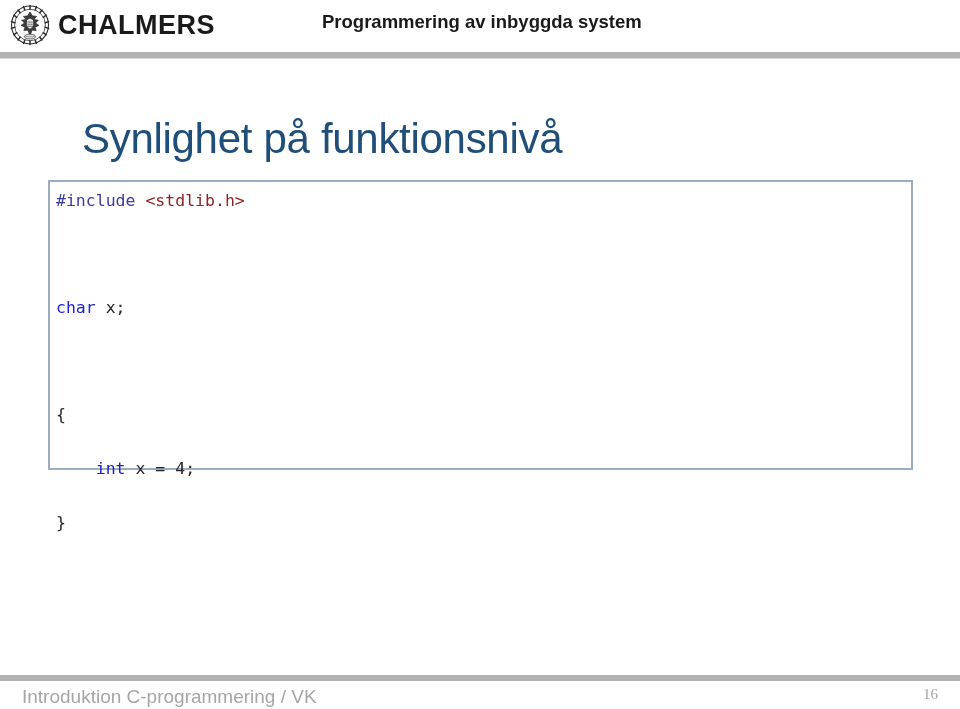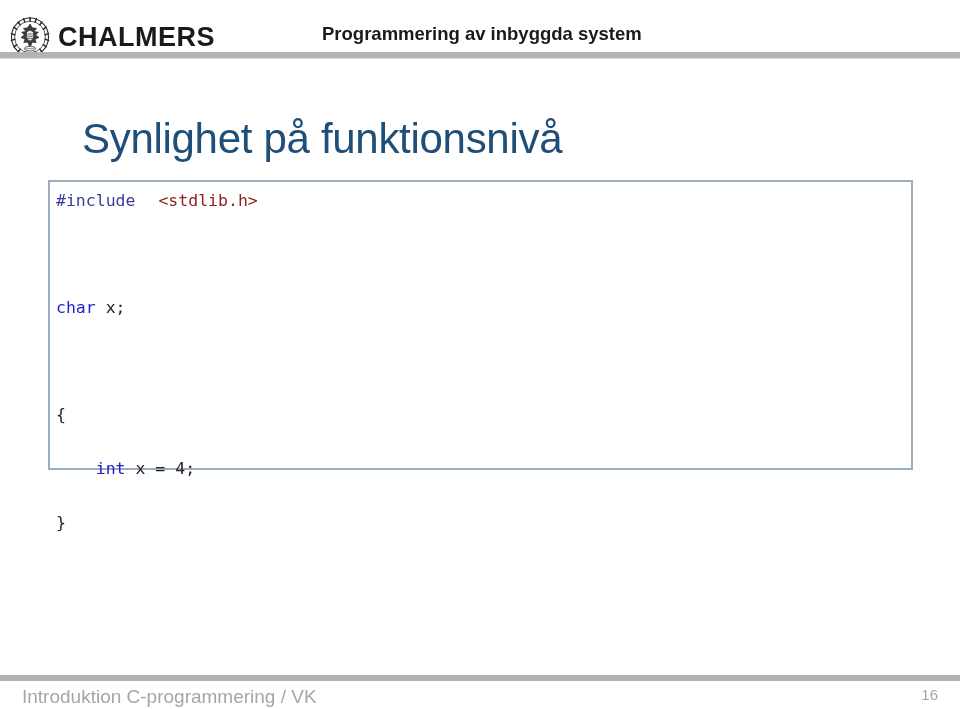--- a/index.html
+++ b/index.html
@@ -12,21 +12,21 @@
     height: 709px;
     position: relative;
     overflow: hidden;
     font-family: "Liberation Sans", sans-serif;
     background: #ffffff;
   }
 
   
   #slide-header {
     position: absolute;
-    left: 0; top: 12px;
+    left: 0; top: 0;
     width: 960px;
     height: 52px;
     background: #ffffff;
   }
   #logo-group {
     position: absolute;
     left: 8px; top: 2px;
     display: flex;
     align-items: center;
     height: 46px;
@@ -96,21 +96,21 @@
     margin: 0;
     padding: 6px 0 0 6px;
     font-family: "DejaVu Sans Mono", "Liberation Mono", monospace;
     font-size: 16.5px;
     line-height: 26.8px;
     white-space: pre;
     color: #262626;
   }
   .code-line { display: block; min-height: 26.8px; }
   .tok-pre  { color: #3b3b9e; text-align: right; }
-  .tok-hdr  { color: #8f2222; margin-left: 13px; }
+  .tok-hdr  { color: #8f2222; }
   .tok-kw   { color: #2020cf; }
   .tok-plain{ color: #262626; }
 
   
   #footer-rule {
     position: absolute;
     left: 0;
     top: 675px;
     width: 960px;
     height: 6px;
@@ -122,21 +122,21 @@
     top: 686px;
     font-family: "Liberation Sans", sans-serif;
     font-size: 19px;
     color: #a6a6a6;
     white-space: nowrap;
   }
   #page-number {
     position: absolute;
     right: 22px;
     top: 686px;
-    font-family: Liberation Sans, sans-serif;
+    font-family: Liberation Serif, serif;
     font-size: 15px;
     color: #a6a6a6;
     text-align: center;
   }
 </style>
 </head>
 <body>
 
 <div id="slide-header">
 

